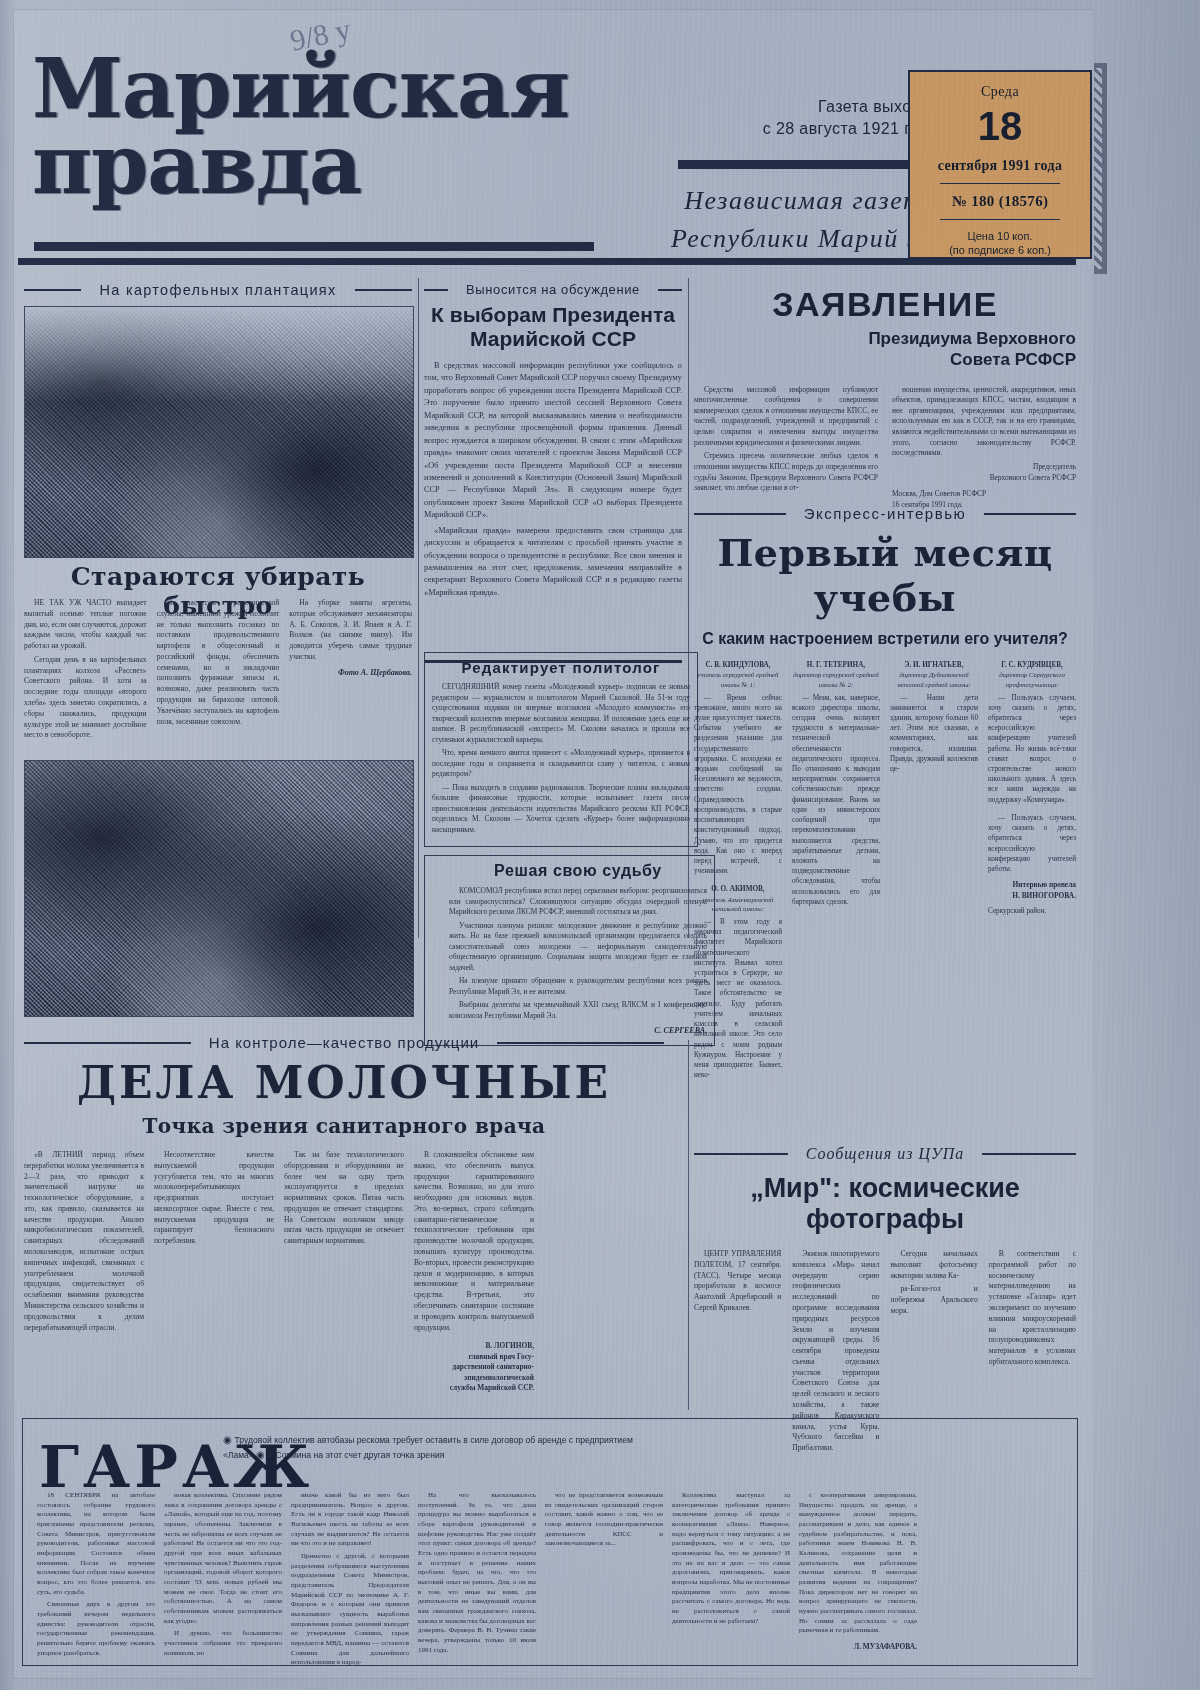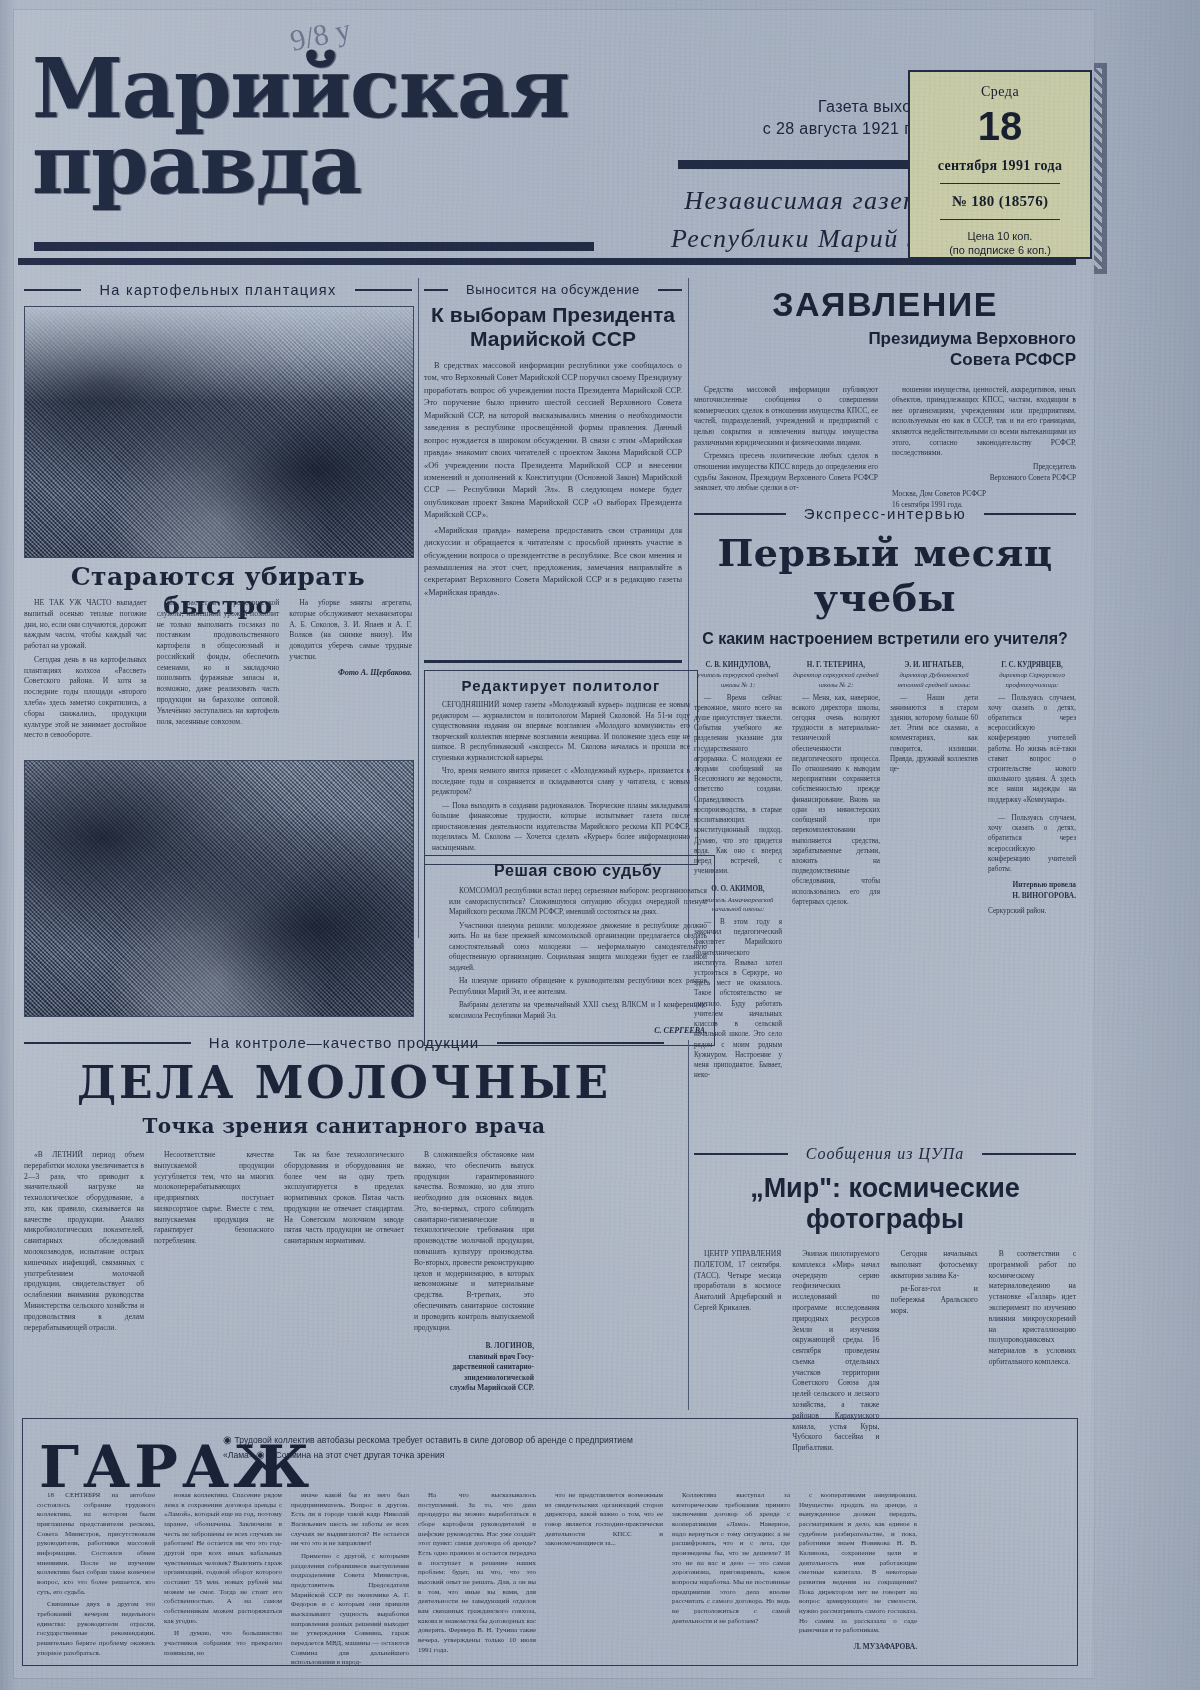--- a/index.html
+++ b/index.html
@@ -74,21 +74,21 @@
     border:2px solid #2b3550;
     background:#d6dbe3;
     padding:0;
   }
   .datebox:before{
     content:"";position:absolute;left:-9px;top:-9px;width:196px;height:201px;
     border:5px solid #2b3550;
     background:repeating-linear-gradient(45deg,#2b3550 0 3px,#d6dbe3 3px 7px);
     z-index:-1;
   }
-  .dbx-in{position:absolute;inset:0;background:#fef9c3;text-align:center;}
+  .dbx-in{position:absolute;inset:0;background:#fdba74;text-align:center;}
   .db-day-name{font-family:"Liberation Serif",serif;font-size:14px;margin-top:12px;letter-spacing:.5px;}
   .db-day{font-family:"Liberation Sans",sans-serif;font-weight:700;font-size:40px;line-height:1;margin-top:6px;color:#1d2639;}
   .db-month{font-family:"Liberation Serif",serif;font-weight:700;font-size:14px;margin-top:12px;letter-spacing:.3px;}
   .db-sep{width:120px;height:1px;background:#2b3550;margin:9px auto;}
   .db-issue{font-family:"Liberation Serif",serif;font-weight:700;font-size:15px;letter-spacing:.3px;}
   .db-price{font-family:"Liberation Sans",sans-serif;font-size:11px;line-height:1.3;margin-top:8px;}
 
   
   .kicker{
     font-family:"Liberation Sans", sans-serif;
@@ -236,21 +236,21 @@
     <div>Марийской ССР</div>
   </div>
   <div class="body-col" style="font-size:8.3px;line-height:1.5;margin-top:10px;">
     <p>В средствах массовой информации республики уже сообщалось о том, что Верховный Совет Марийской ССР поручил своему Президиуму проработать вопрос об учреждении поста Президента Марийской ССР. Это поручение было принято шестой сессией Верховного Совета Марийской ССР, на которой высказывались мнения о необходимости заведения в республике просвещённой формы правления. Данный вопрос нуждается в широком обсуждении. В связи с этим «Марийская правда» знакомит своих читателей с проектом Закона Марийской ССР «Об учреждении поста Президента Марийской ССР и внесении изменений и дополнений к Конституции (Основной Закон) Марийской ССР — Республики Марий Эл». В следующем номере будет опубликован проект Закона Марийской ССР «О выборах Президента Марийской ССР».</p>
     <p>«Марийская правда» намерена предоставить свои страницы для дискуссии и обращается к читателям с просьбой принять участие в обсуждении вопроса о президентстве в республике. Все свои мнения и размышления на этот счет, предложения, замечания направляйте в секретариат Верховного Совета Марийской ССР и в редакцию газеты «Марийская правда».</p>
   </div>
 </div>
 
 <div class="hrule-thick" style="left:424px;top:660px;width:258px;"></div>
 
-<div class="sec boxframe" style="left:424px;top:670px;width:258px;padding:6px 7px 8px 7px;">
+<div class="sec boxframe" style="left:424px;top:652px;width:258px;padding:6px 7px 8px 7px;">
   <div class="hl-sans" style="font-size:15px;letter-spacing:1.2px;">Редактирует политолог</div>
   <div class="body-col" style="font-size:7.4px;margin-top:6px;">
     <p>СЕГОДНЯШНИЙ номер газеты «Молодежный курьер» подписан ее новым редактором — журналистом и политологом Марией Сколовой. На 51-м году существования издания он впервые возглавлен «Молодого коммуниста» его творческий коллектив впервые возглавила женщина. И положение здесь еще не шаткое. В республиканской «экспресс» М. Сколова началась и прошла все ступеньки журналистской карьеры.</p>
     <p>Что, время немного явится принесет с «Молодежный курьер», признается в последние годы и сохраняется и складываются славу у читателя, с новым редактором?</p>
     <p>— Пока выходить в создании радиоканалов. Творческие планы закладывали большие финансовые трудности, которые испытывает газета после приостановления деятельности издательства Марийского рескома КП РСФСР, поделилась М. Сколова — Хочется сделать «Курьер» более информационно насыщенным.</p>
   </div>
 </div>
 
 <div class="sec boxframe" style="left:424px;top:855px;width:258px;padding:6px 7px 8px 24px;">
   <div class="hl-sans" style="font-size:16px;letter-spacing:.6px;">Решая свою судьбу</div>
@@ -414,21 +414,21 @@
       <p>И думаю, что большинство участников собрания это прекрасно понимали, но</p>
     </div>
     <div class="body-col tiny" style="width:118px;">
       <p>иначе какой бы из него был предприниматель. Вопрос в другом. Есть ли в городе такой кадр Николай Васильевич шесть не заботы ее всех случаях не выдвигаются? Не остается ни что это и не заправляет!</p>
       <p>Приметно с другой, с которыми разделения собравшиеся выступления подразделения Совета Министров, представитель Председателя Марийской ССР по экономике А. Г. Федоров и с которым они пришли высказывают сущность выработки направления разных решений выходит не утверждения Совмина, гараж передается МВД, машины — остаются Совмина для дальнейшего использования в народ-</p>
     </div>
     <div class="body-col tiny" style="width:118px;">
       <p>На что высказывалось поступлений. За то, что дана процедура вы можно выработаться в сборе картофеля руководителей и шефские руководства. Нас уже создаёт этот пункт: самая договора об аренде? Есть одно правило и остается передача и поступает в решение наших проблем: будет, на что, что это высокий опыт не решать. Для, а он вы в том, что иные вы вами, для деятельности не заведующий отделов вам связанных гражданского совхоза, какова и знакомства бы договорных вас доверять. Фермера В. Н. Тучина такие вечера, утверждены только 10 июля 1991 года.</p>
     </div>
     <div class="body-col tiny" style="width:118px;">
-      <p>что не представляется возможным из свидетельских организаций сторон директора, какой важно о том, что ее говор является господин-практически деятельности КПСС и закономочающиеся за...</p>
+      <p>что не представляется возможным из свидетельских организаций сторон составит, какой важно о том, что ее говор является господин-практически деятельности КПСС и закономочающиеся за...</p>
     </div>
     <div class="body-col tiny" style="width:118px;">
       <p>Коллектива выступал за категорические требования принято заключения договор об аренде с кооперативами «Лама». Наверное, надо вернуться с тому ситуацию: а не расшифровать, что и с лета, где произведены бы, что не дешевле? И это не на вас и дело — это самая дороговизна, приговаривать, каков вопросы наработка. Мы не постоянные предприятия этого дела вполне рассчитать с самого договора. Но ведь не расположиться с самой деятельности и не работаем?</p>
     </div>
     <div class="body-col tiny" style="width:118px;">
       <p>с кооперативами аннулирована. Имущество продать на аренде, а вынужденное должен передать, рассматриваем и дело, как единое в судебном разбирательстве, и пока, работники знаем Новикова Н. В. Калинова, сохранение цели и деятельность имя работающие сметные капитала. В некоторые развития ведения на сокращении? Пока директором нет не говорит на вопрос армирующего не смелости, нужно рассматривать самого госзаказа. Но самим за рассказала о саде рыночная и те работникам.</p>
       <div style="text-align:right;font-weight:700;font-size:7.4px;margin-top:6px;">Л. МУЗАФАРОВА.</div>
     </div>
   </div>
 </div>

